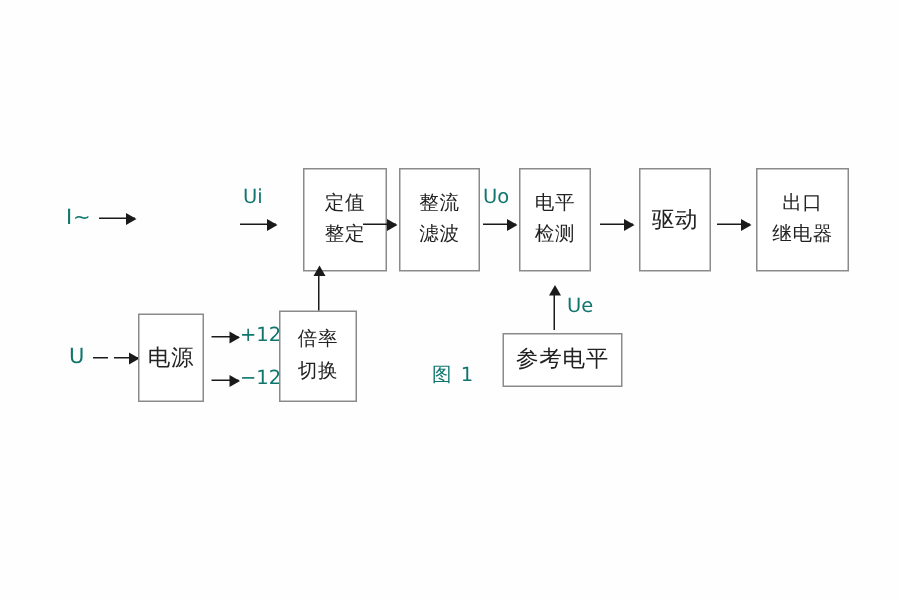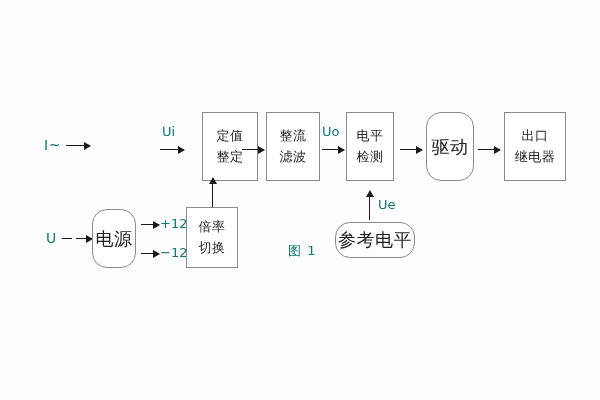--- a/index.html
+++ b/index.html
@@ -35,22 +35,21 @@
     color: #222222;
     font-size: 13px;
     line-height: 1.55;
     letter-spacing: 0.5px;
   }
   .block .ln {
     display: block;
     white-space: nowrap;
   }
   .block.single {
-    font-size: 18px;
-    border-radius: 15px;
+    font-size: 15px;
   }
   .block.wide-gap .ln:first-child {
     letter-spacing: 5px;
     text-indent: 5px;
   }
 
   
   .lbl {
     position: absolute;
     font-size: 13px;

